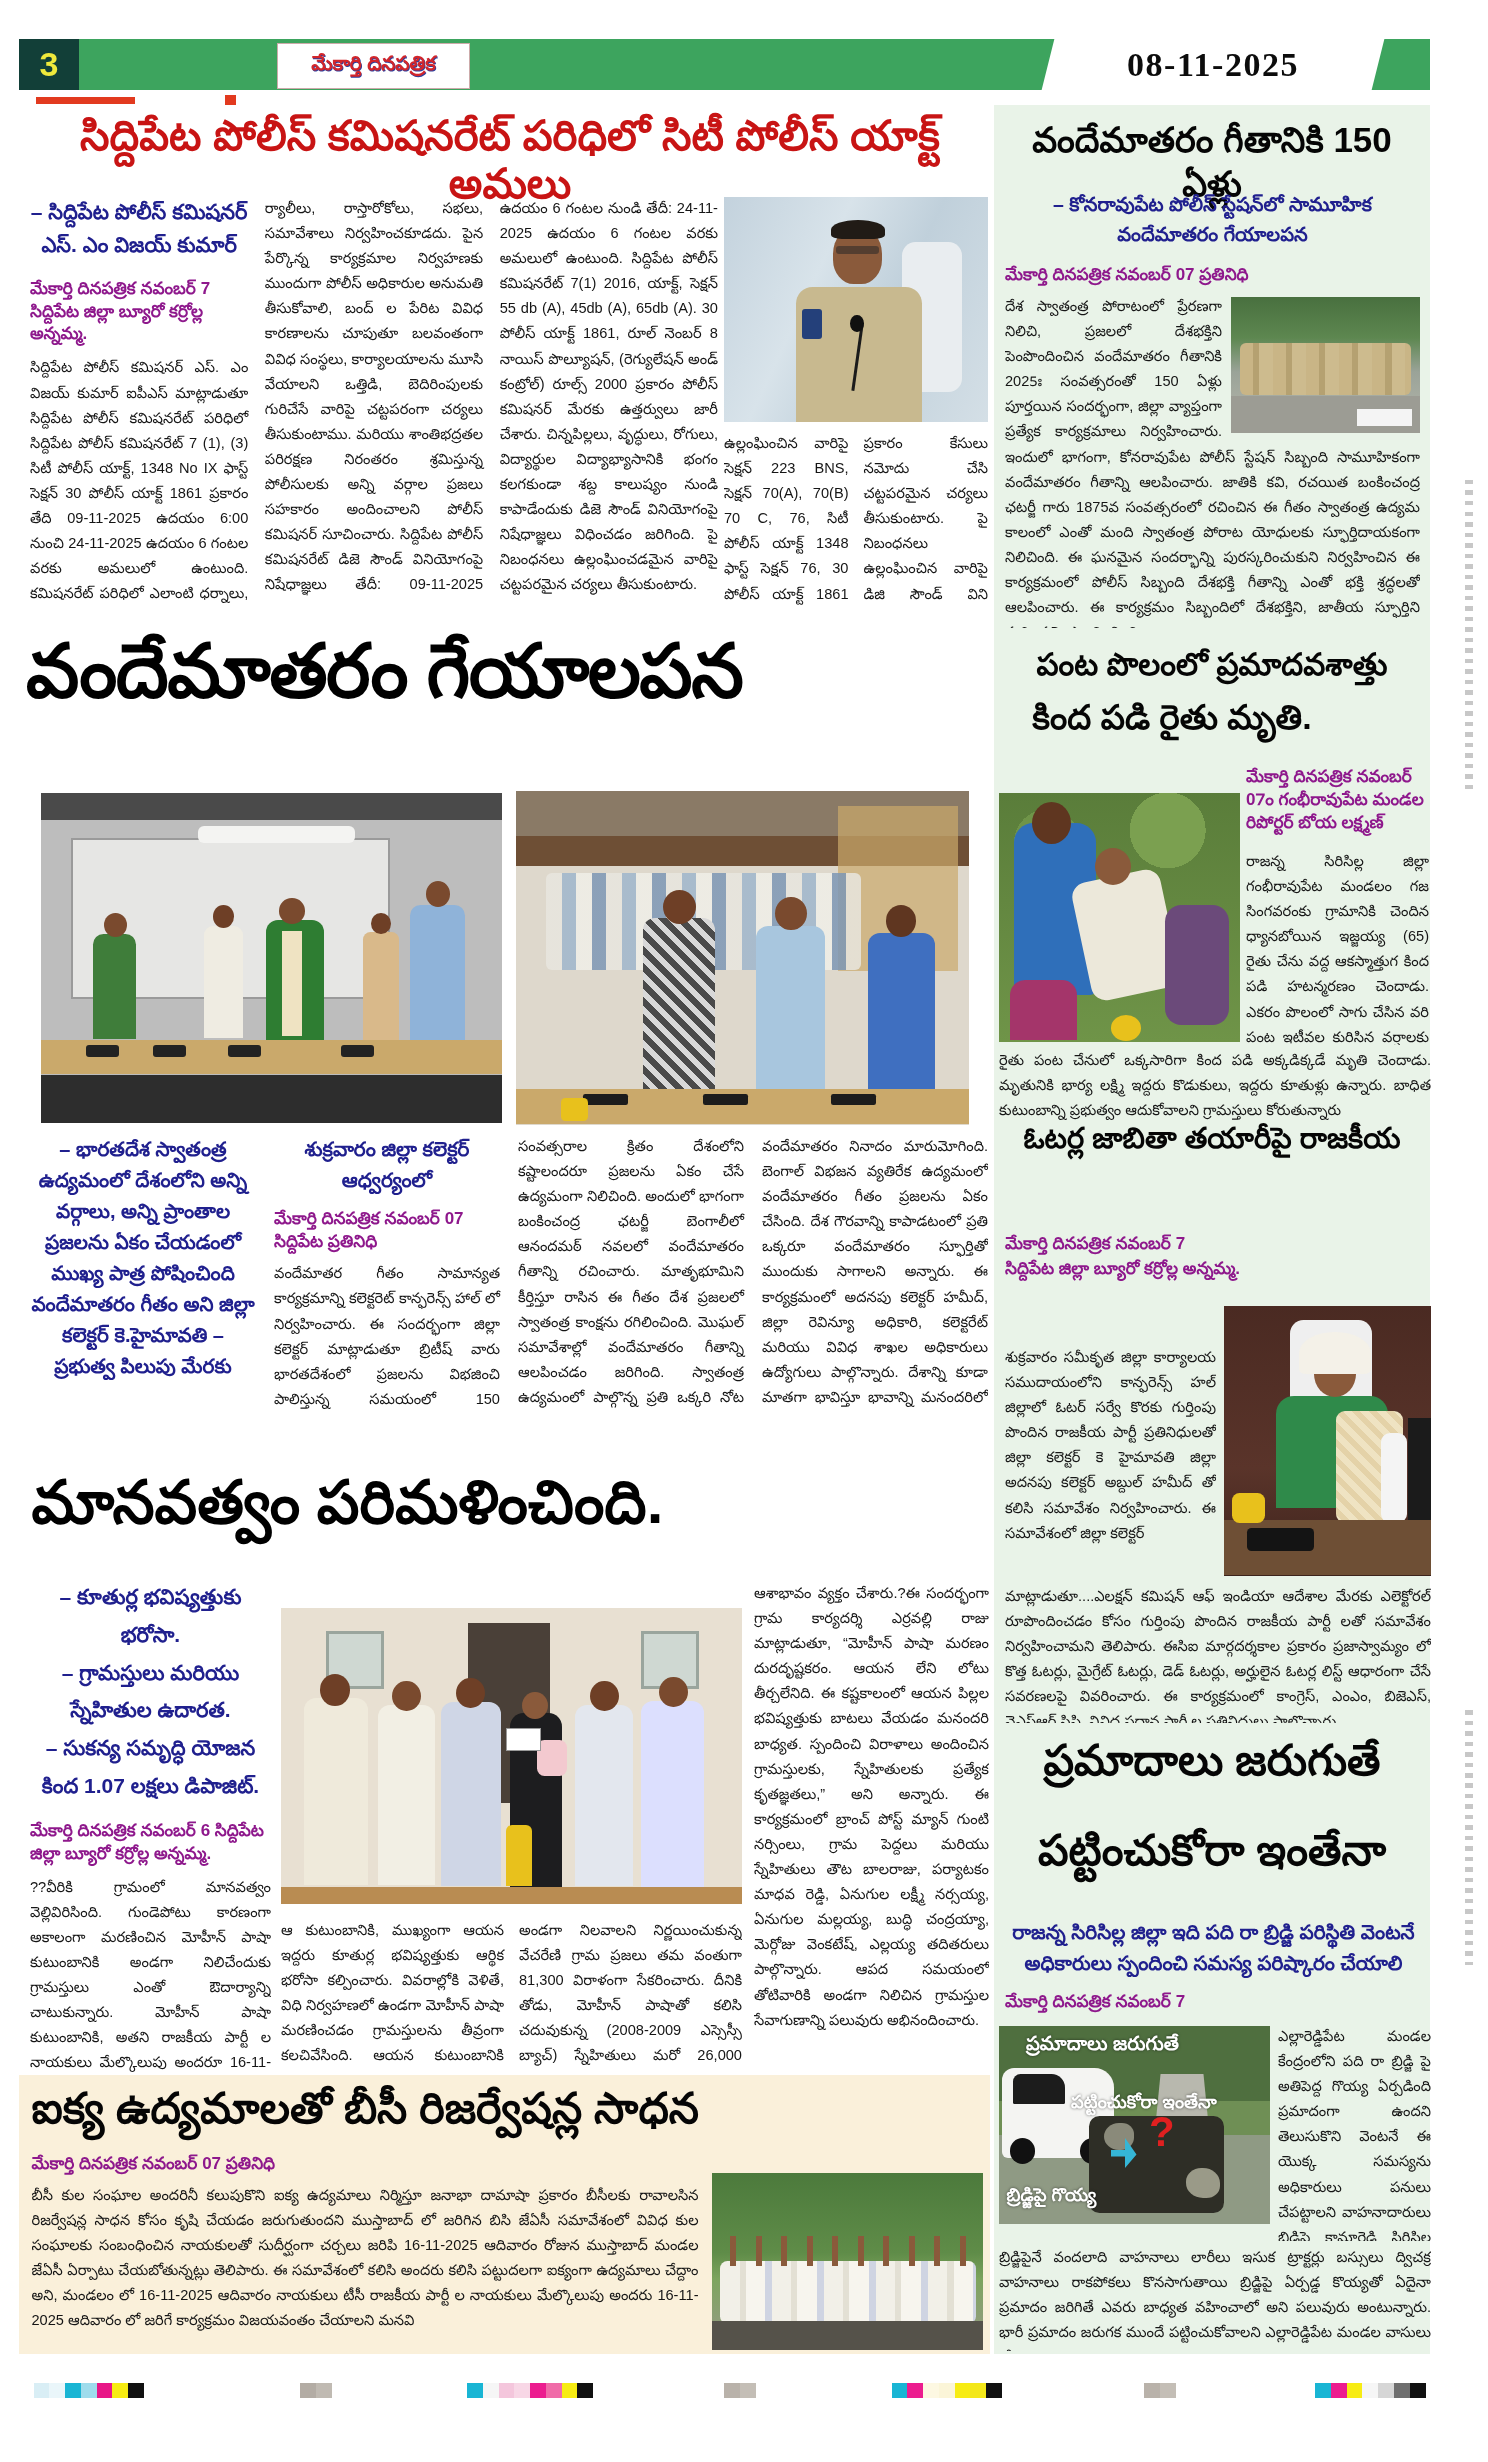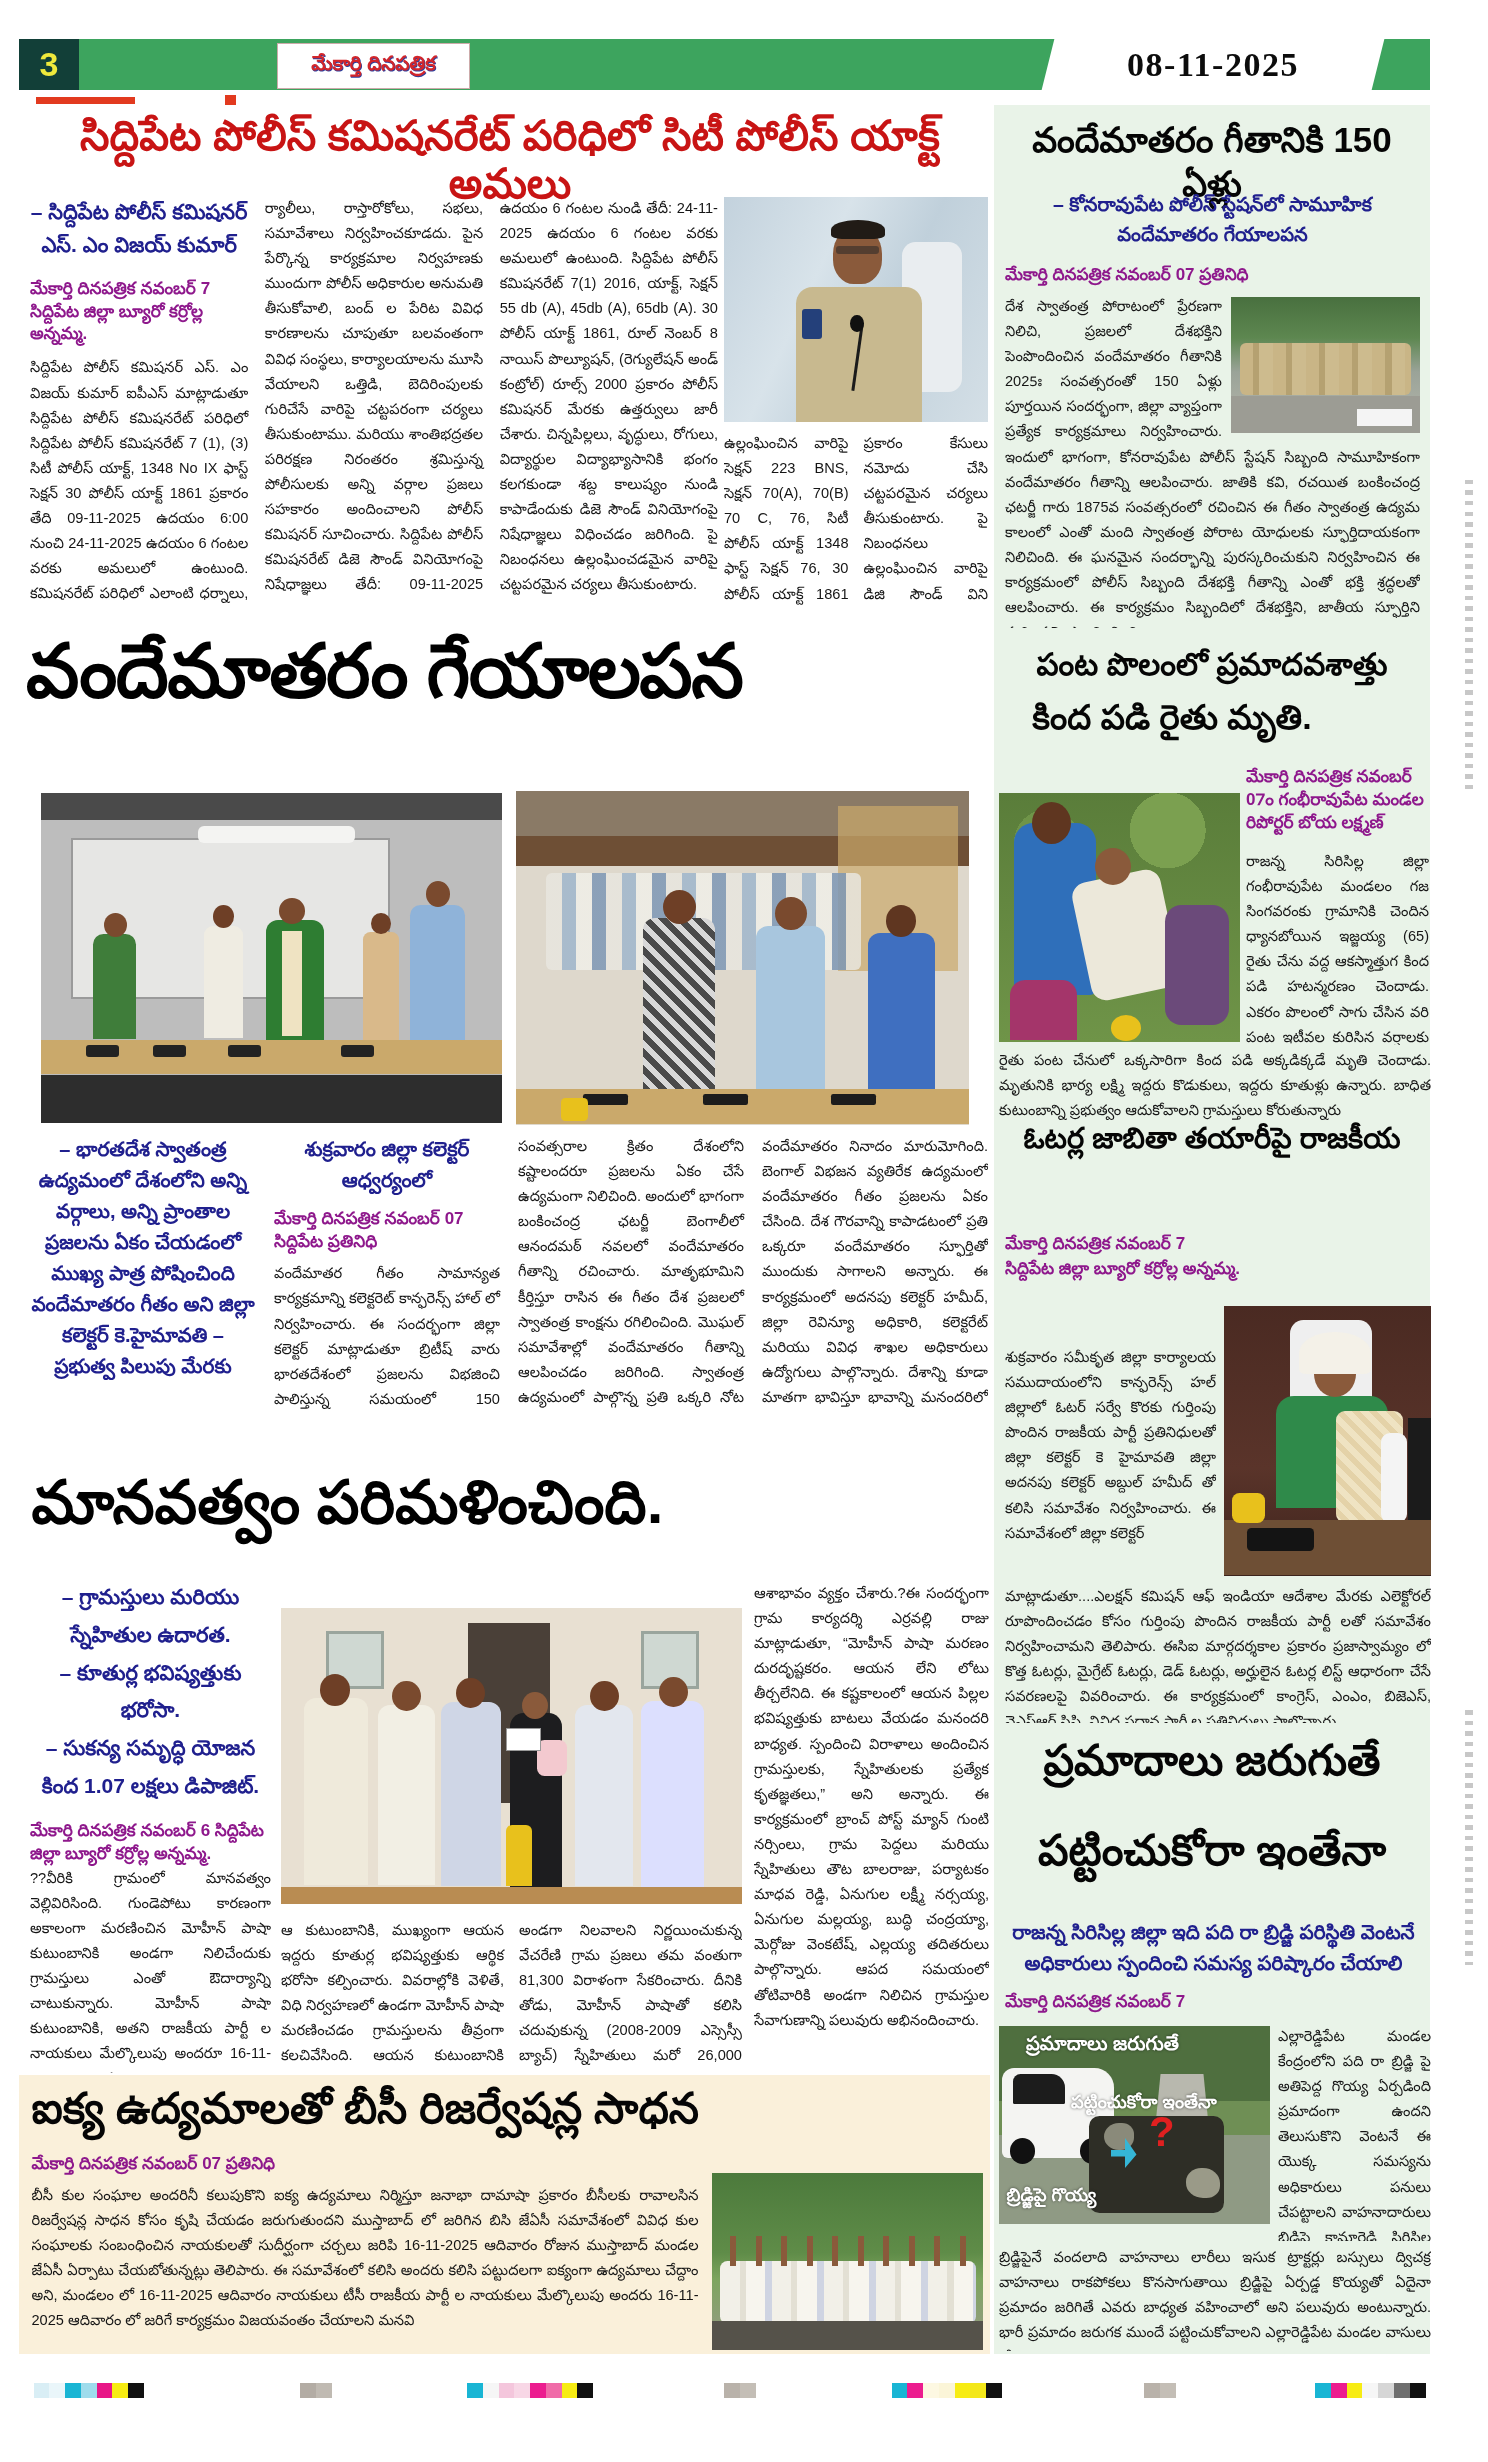--- a/index.html
+++ b/index.html
@@ -125,24 +125,24 @@
     <div class="cols4" style="height:289px;">
       <div class="subhead-blue" style="font-size:20px;margin-bottom:12px;">– భారతదేశ స్వాతంత్ర ఉద్యమంలో దేశంలోని అన్ని వర్గాలు, అన్ని ప్రాంతాల ప్రజలను ఏకం చేయడంలో ముఖ్య పాత్ర పోషించింది వందేమాతరం గీతం అని జిల్లా కలెక్టర్ కె.హైమావతి – ప్రభుత్వ పిలుపు మేరకు శుక్రవారం జిల్లా కలెక్టర్ ఆధ్వర్యంలో</div>
       <div class="byline" style="margin-bottom:7.5px;">మేకార్తి దినపత్రిక నవంబర్ 07 సిద్దిపేట ప్రతినిధి</div>
       <div class="bodytext">వందేమాతర గీతం సామాన్యత కార్యక్రమాన్ని కలెక్టరెట్ కాన్ఫరెన్స్ హాల్ లో నిర్వహించారు. ఈ సందర్భంగా జిల్లా కలెక్టర్ మాట్లాడుతూ బ్రిటీష్ వారు భారతదేశంలో ప్రజలను విభజించి పాలిస్తున్న సమయంలో 150 సంవత్సరాల క్రితం దేశంలోని కష్టాలందరూ ప్రజలను ఏకం చేసే ఉద్యమంగా నిలిచింది. అందులో భాగంగా బంకించంద్ర ఛటర్జీ బెంగాలీలో ఆనందమఠ్ నవలలో వందేమాతరం గీతాన్ని రచించారు. మాతృభూమిని కీర్తిస్తూ రాసిన ఈ గీతం దేశ ప్రజలలో స్వాతంత్ర కాంక్షను రగిలించింది. మొఘల్ సమావేశాల్లో వందేమాతరం గీతాన్ని ఆలపించడం జరిగింది. స్వాతంత్ర ఉద్యమంలో పాల్గొన్న ప్రతి ఒక్కరి నోట వందేమాతరం నినాదం మారుమోగింది. బెంగాల్ విభజన వ్యతిరేక ఉద్యమంలో వందేమాతరం గీతం ప్రజలను ఏకం చేసింది. దేశ గౌరవాన్ని కాపాడటంలో ప్రతి ఒక్కరూ వందేమాతరం స్ఫూర్తితో ముందుకు సాగాలని అన్నారు. ఈ కార్యక్రమంలో అదనపు కలెక్టర్ హమీద్, జిల్లా రెవిన్యూ అధికారి, కలెక్టరేట్ మరియు వివిధ శాఖల అధికారులు ఉద్యోగులు పాల్గొన్నారు. దేశాన్ని కూడా మాతగా భావిస్తూ భావాన్ని మనందరిలో కలుగజేస్తూ వందేమాతరం గీతాన్ని దేశ ప్రజలను స్ఫూర్తి నింపిన వందేమాతరం గీత ఆలాపనతో యావత్ భారతీయులం అనే భావన పాదుకొల్పింది. ఈ గీతానికి స్వరాలు సమకూర్చిన మహనీయులను ఈ సందర్భంగా స్మరించుకున్నారు.</div>
     </div>
   </div>
 
   <div class="abs headline-lg" style="left:31.5px;top:1471px;width:937px;">మానవత్వం పరిమళించింది.</div>
 
   <div class="abs" style="left:30px;top:1578px;width:241px;height:495px;overflow:hidden;">
+    <div class="subhead-blue" style="font-size:21px;line-height:1.8;">– కూతుర్ల భవిష్యత్తుకు భరోసా.</div>
     <div class="subhead-blue" style="font-size:21px;line-height:1.8;">– గ్రామస్తులు మరియు స్నేహితుల ఉదారత.</div>
-    <div class="subhead-blue" style="font-size:21px;line-height:1.8;">– కూతుర్ల భవిష్యత్తుకు భరోసా.</div>
     <div class="subhead-blue" style="font-size:21px;line-height:1.8;margin-bottom:15px;">– సుకన్య సమృద్ధి యోజన కింద 1.07 లక్షలు డిపాజిట్.</div>
-    <div class="byline" style="margin-bottom:0;">మేకార్తి దినపత్రిక నవంబర్ 6 సిద్దిపేట జిల్లా బ్యూరో కర్రోల్ల అన్నమ్మ.</div>
+    <div class="byline" style="margin-bottom:9px;">మేకార్తి దినపత్రిక నవంబర్ 6 సిద్దిపేట జిల్లా బ్యూరో కర్రోల్ల అన్నమ్మ.</div>
     <div class="bodytext">??వీరికి గ్రామంలో మానవత్వం వెల్లివిరిసింది. గుండెపోటు కారణంగా అకాలంగా మరణించిన మోహీన్ పాషా కుటుంబానికి అండగా నిలిచేందుకు గ్రామస్తులు ఎంతో ఔదార్యాన్ని చాటుకున్నారు. మోహీన్ పాషా కుటుంబానికి, అతని రాజకీయ పార్టీ ల నాయకులు మేల్కొలుపు అందరూ 16-11-2025 ఆదివారం...</div>
   </div>
 
   <div class="photo" style="left:281px;top:1608px;width:461px;height:296px;background:#e8e0d2;">
     <div style="left:187px;top:15px;width:82px;height:180px;background:#4a4038;"></div>
     <div style="left:45px;top:22.5px;width:52px;height:52px;background:#cfd8d2;border:3px solid #9aa59d;"></div>
     <div style="left:360px;top:22.5px;width:52px;height:52px;background:#cfd8d2;border:3px solid #9aa59d;"></div>
     <div style="left:22.5px;top:90px;width:64px;height:187px;background:#efeadb;border-radius:12px 12px 0 0;"></div>
     <div style="left:39px;top:66px;width:30px;height:31.5px;background:#6e3f26;border-radius:50%;"></div>
     <div style="left:97px;top:97px;width:57px;height:180px;background:#f2efe4;border-radius:12px 12px 0 0;"></div>

